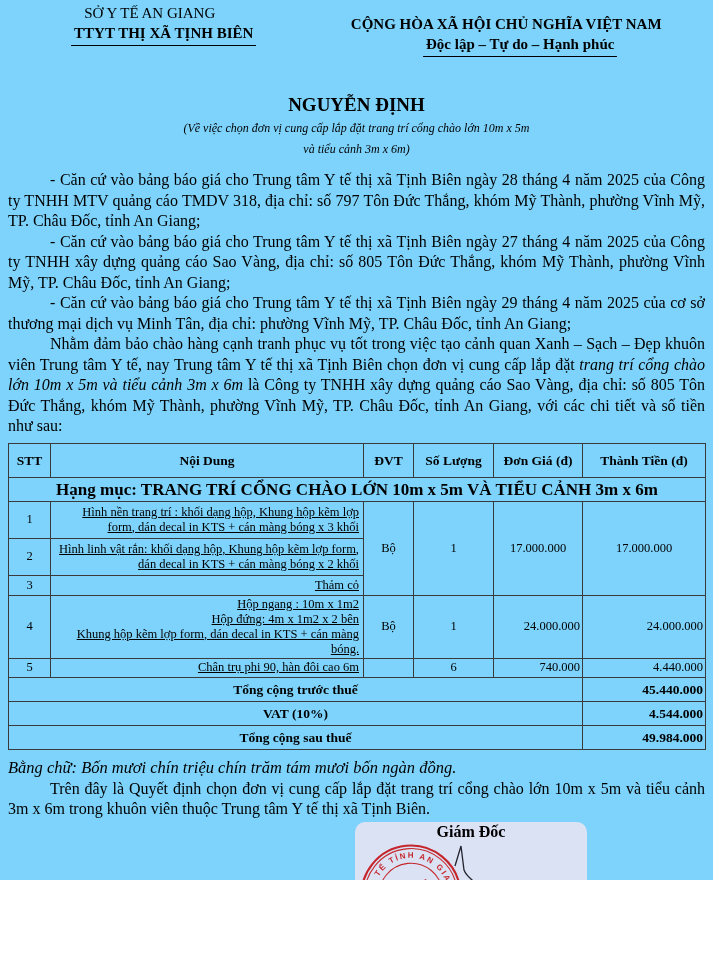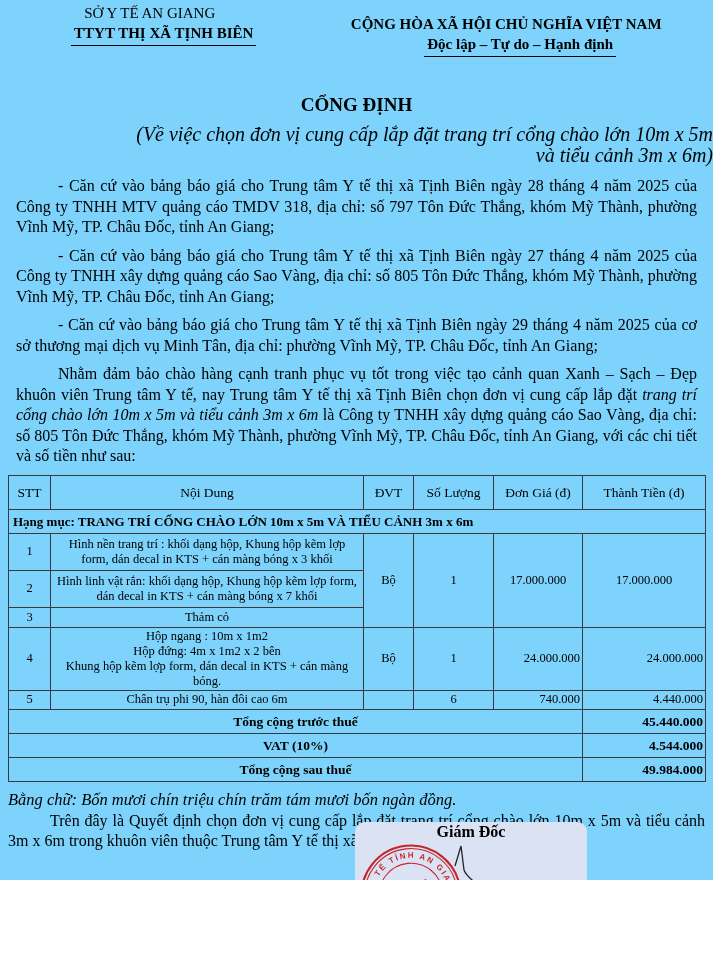--- a/index.html
+++ b/index.html
@@ -15,44 +15,44 @@
   .hdr-right { width:58%; text-align:center; }
   .hdr .l1 { font-size:15px; line-height:19px; }
   .hdr .l1b{ font-size:15px; line-height:19px; font-weight:bold;margin-top:11px; }
   .hdr .l2 { font-size:15px; line-height:20px; font-weight:bold; }
   .u { display:inline-block; border-bottom:1.3px solid #000; padding:0 3px 2px 3px;margin-left:28px; }
   .row2 { display:flex; margin-top:15px; }
   .row2 .left  { width:42%; text-align:center; font-size:15.5px; }
   .row2 .right { width:58%; text-align:center; font-style:italic; font-size:15.5px; }
   
   .title { margin-top:37px; text-align:center; font-weight:bold; font-size:19px; }
-  .subtitle { text-align:right; font-style:italic; font-size:20px; line-height:21px; margin-top:8px; }
+  .subtitle { text-align:center; font-style:italic; font-size:12px; line-height:21px; margin-top:2px; }
   
   .bodytext { margin:10px 8px 0 8px; text-align:justify; line-height:20.5px; }
-  .bodytext p { margin:8px; text-indent:42px; }
+  .bodytext p { margin:0; text-indent:42px; }
   .it { font-style:italic; }
   
   table.quote {
     border-collapse:collapse; table-layout:fixed;
     margin:6px 0 0 8px; width:697px;
     font-size:12.5px; line-height:15px;
   }
   table.quote th, table.quote td {
     border:1px solid #3a3a3a; padding:1px 4px; vertical-align:middle;
     overflow:hidden;
   }
-  table.quote th { font-size:13.5px; font-weight:normal; text-align:center; }
+  table.quote th { font-size:13.5px; font-weight:bold; text-align:center; }
   .hrow   { height:34px; }
-  .secrow { height:24px; font-weight:bold; text-align:left; font-size:13px; }
+  .secrow { height:24px; font-weight:bold; text-align:center; font-size:17px; }
   .r1 { height:37px; } .r2 { height:37px; } .r3 { height:20px; }
   .r4 { height:47px; } .r5 { height:19px; }
   .trow { height:24px;padding-left:16px; }
   .trow .tlabel { font-weight:bold; text-align:center; font-size:13.5px; }
   .trow .tval   { font-weight:bold; text-align:right; font-size:13.5px; padding-right:2px; }
-  .c { text-align:center; } .r { text-align:right; padding-right:2px !important; } .l { text-align:center; }
+  .c { text-align:center; } .r { text-align:right; padding-right:2px !important; } .l { text-align:right;text-decoration:underline; }
   
   .words { margin:7px 8px 0 8px; font-style:italic; font-size:16.5px; line-height:21px; }
   .closing { margin:1px 8px 0 8px; text-align:justify; line-height:20.5px; }
   .closing p { margin:0; text-indent:42px; }
   
   .sig-panel {
     position:absolute; left:355px; top:822px; width:232px; height:136px;
     background:#dbe2f4;
     border-radius:10px;
   }
@@ -69,26 +69,26 @@
 
 <div class="page">
 
   <div class="hdr">
     <div class="hdr-left">
       <div class="l1">SỞ Y TẾ AN GIANG</div>
       <div class="l2"><span class="u">TTYT THỊ XÃ TỊNH BIÊN</span></div>
     </div>
     <div class="hdr-right">
       <div class="l1b">CỘNG HÒA XÃ HỘI CHỦ NGHĨA VIỆT NAM</div>
-      <div class="l2"><span class="u">Độc lập – Tự do – Hạnh định</span></div>
+      <div class="l2"><span class="u">Độc lập – Tự do – Hạnh phúc</span></div>
     </div>
   </div>
 
 
-  <div class="title">CỔNG ĐỊNH</div>
+  <div class="title">NGUYỄN ĐỊNH</div>
   <div class="subtitle">
     <div>(Về việc chọn đơn vị cung cấp lắp đặt trang trí cổng chào lớn 10m x 5m</div>
     <div>và tiểu cảnh 3m x 6m)</div>
   </div>
 
   <div class="bodytext">
     <p>- Căn cứ vào bảng báo giá cho Trung tâm Y tế thị xã Tịnh Biên ngày 28 tháng 4 năm 2025 của Công ty TNHH MTV quảng cáo TMDV 318, địa chỉ: số 797 Tôn Đức Thắng, khóm Mỹ Thành, phường Vĩnh Mỹ, TP. Châu Đốc, tỉnh An Giang;</p>
     <p>- Căn cứ vào bảng báo giá cho Trung tâm Y tế thị xã Tịnh Biên ngày 27 tháng 4 năm 2025 của Công ty TNHH xây dựng quảng cáo Sao Vàng, địa chỉ: số 805 Tôn Đức Thắng, khóm Mỹ Thành, phường Vĩnh Mỹ, TP. Châu Đốc, tỉnh An Giang;</p>
     <p>- Căn cứ vào bảng báo giá cho Trung tâm Y tế thị xã Tịnh Biên ngày 29 tháng 4 năm 2025 của cơ sở thương mại dịch vụ Minh Tân, địa chỉ: phường Vĩnh Mỹ, TP. Châu Đốc, tỉnh An Giang;</p>
     <p><span>Nhằm đảm bảo chào hàng cạnh tranh phục vụ tốt trong việc tạo cảnh quan Xanh – Sạch – Đẹp khuôn viên  Trung tâm Y tế, nay Trung tâm Y tế thị xã Tịnh Biên chọn đơn vị cung cấp lắp đặt </span><span class="it">trang trí cổng chào lớn 10m x 5m và tiểu cảnh 3m x 6m</span><span> là Công ty TNHH xây dựng quảng cáo Sao Vàng, địa chỉ: số 805 Tôn Đức Thắng, khóm Mỹ Thành, phường Vĩnh Mỹ, TP. Châu Đốc, tỉnh An Giang, với các chi tiết và số tiền như sau:</span></p>
@@ -118,21 +118,21 @@
     <tr class="r1">
       <td class="c">1</td>
       <td class="l">Hình nền trang trí : khối dạng hộp, Khung hộp kẽm lợp form, dán decal in KTS  + cán màng bóng x 3 khối</td>
       <td class="c" rowspan="3">Bộ</td>
       <td class="c" rowspan="3">1</td>
       <td class="c" rowspan="3">17.000.000</td>
       <td class="c" rowspan="3">17.000.000</td>
     </tr>
     <tr class="r2">
       <td class="c">2</td>
-      <td class="l">Hình linh vật rắn: khối dạng hộp, Khung hộp kẽm lợp form, dán decal in KTS  + cán màng bóng x 7 khối</td>
+      <td class="l">Hình linh vật rắn: khối dạng hộp, Khung hộp kẽm lợp form, dán decal in KTS  + cán màng bóng x 2 khối</td>
     </tr>
     <tr class="r3">
       <td class="c">3</td>
       <td class="l">Thảm cỏ</td>
     </tr>
     <tr class="r4">
       <td class="c">4</td>
       <td class="l">
         <div>Hộp ngang : 10m x 1m2</div>
         <div>Hộp đứng: 4m x 1m2 x 2 bên</div>

